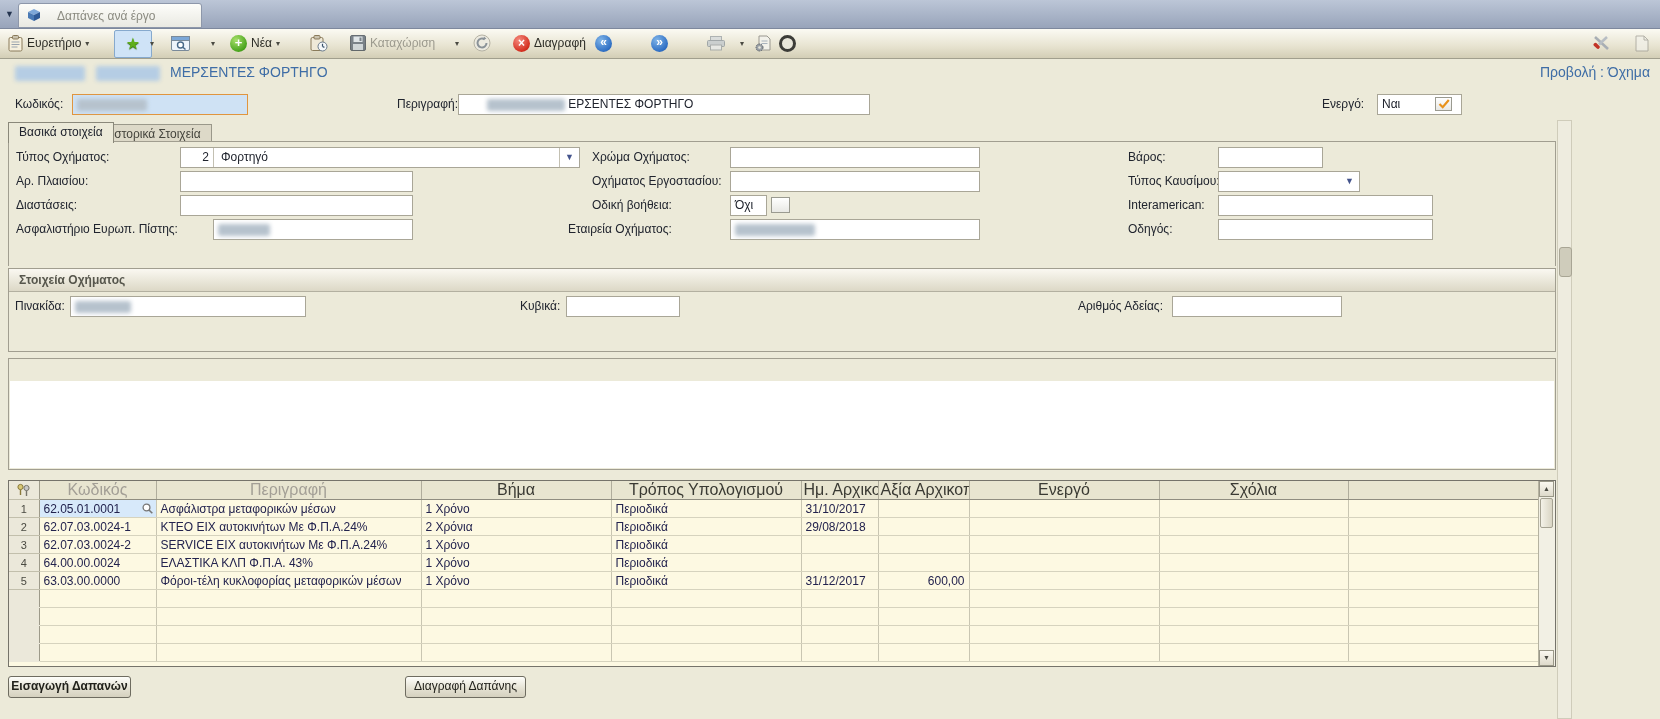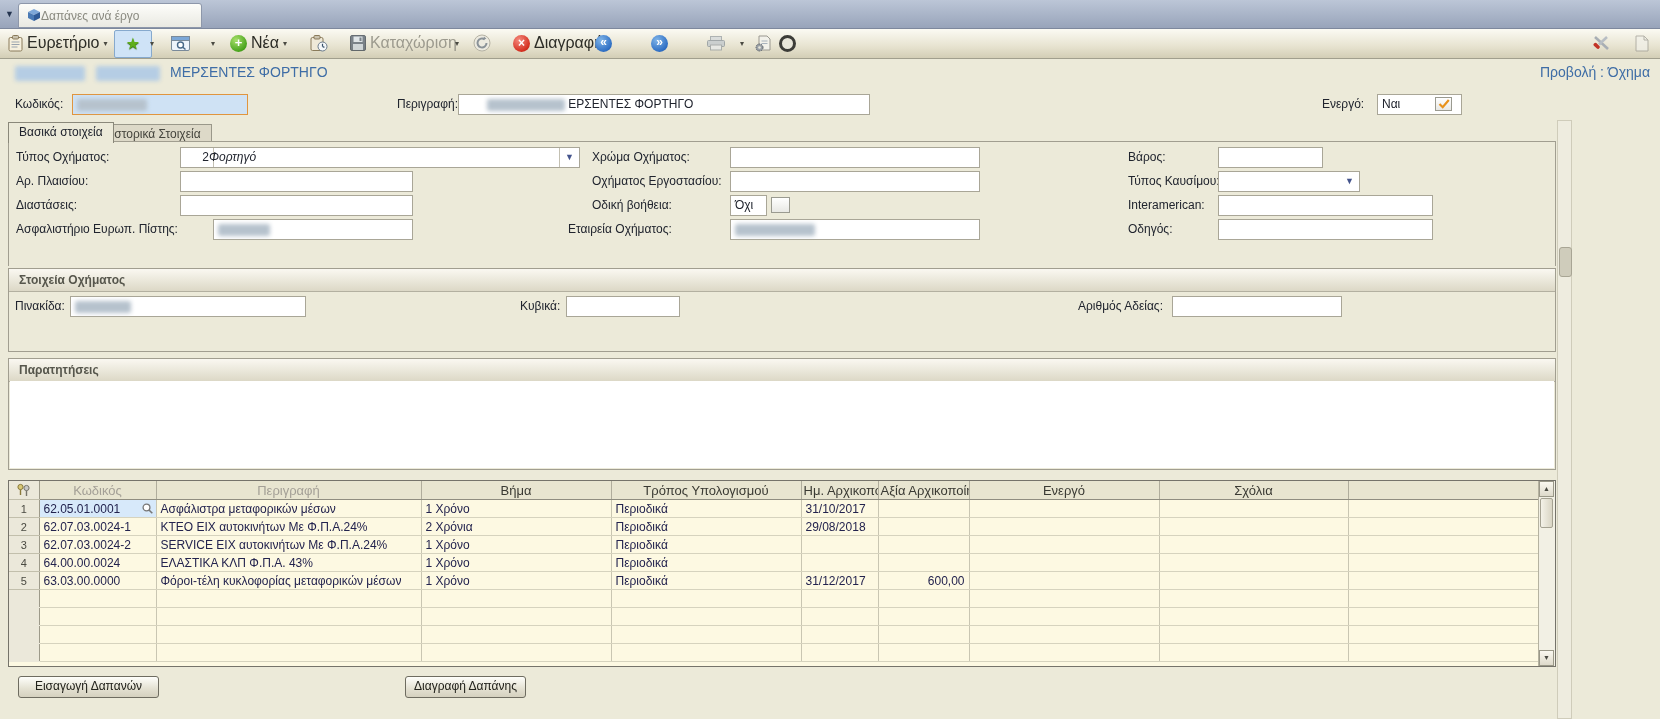--- a/index.html
+++ b/index.html
@@ -4,31 +4,31 @@
 <style>
   html,body{margin:0;padding:0;}
   body{
     width:1660px;height:719px;position:relative;overflow:hidden;
     background:#ecead9;font-family:"Liberation Sans",sans-serif;font-size:12px;color:#20242e;
   }
   
   .tabbar{position:absolute;left:0;top:0;width:1660px;height:28px;
     background:linear-gradient(180deg,#bcc6d7,#98a4ba);border-bottom:1px solid #7d889d;}
   .tab-caret{position:absolute;left:2px;top:4px;width:15px;height:20px;color:#24344f;font-size:9px;line-height:20px;text-align:center;cursor:pointer;}
-  .wtab{position:absolute;display:flex;align-items:center;gap:0;padding:0 8px;box-sizing:border-box;border-radius:3px 3px 0 0;cursor:pointer;}
+  .wtab{position:absolute;display:flex;align-items:center;gap:16px;padding:0 8px;box-sizing:border-box;border-radius:3px 3px 0 0;cursor:pointer;}
   .wtab.inactive{left:18px;top:3px;width:184px;height:25px;background:linear-gradient(#fdfdfa,#e9e9e2);
     border:1px solid #8d97aa;color:#8a8a80;}
   .wtab.active{left:204px;top:1px;width:186px;height:27px;
     background:linear-gradient(180deg,#fdf3cf,#f4d98e 55%,#ecc569);border:1px solid #b3913f;color:#3a321c;font-weight:bold;}
   .closex{margin-left:auto;color:#665a3a;font-size:12px;font-weight:bold;line-height:12px;cursor:pointer;}
   
   .toolbar{position:absolute;left:0;top:29px;width:1660px;height:29px;
     background:linear-gradient(180deg,#fbfaf3,#e7e3d0 60%,#d3ceb6);border-bottom:1px solid #a19f8e;}
   .titem{position:absolute;top:1px;height:26px;display:flex;align-items:center;gap:4px;padding:0 3px;cursor:pointer;}
-  .titem .lab{font-size:16px;color:#2c2c26;white-space:nowrap;}
+  .titem .lab{font-size:12px;color:#2c2c26;white-space:nowrap;}
   .titem .lab.dis{color:#9c9a8e;}
   .tcaret{font-size:8px;color:#4a4a42;}
   .selbox{background:#cfe3f7;border:1px solid #86a9cd;border-radius:2px;}
   .circ{width:17px;height:17px;border-radius:50%;color:#fff;font-weight:bold;text-align:center;display:inline-block;box-sizing:border-box;}
   .circ.green{background:radial-gradient(circle at 35% 30%,#a8e06a,#49a41e 70%,#2f7d10);font-size:13px;line-height:16px;}
   .circ.red{background:radial-gradient(circle at 35% 30%,#f58a7e,#d42f20 70%,#a31306);font-size:12px;line-height:16px;}
   .circ.blue{background:radial-gradient(circle at 35% 30%,#7fb4e8,#2f6fc4 70%,#1b4c96);font-size:12px;line-height:15px;}
   .ring{width:11px;height:11px;border:3px solid #3c3c38;border-radius:50%;display:inline-block;background:#e8e6da;}
   .star{color:#5fae1c;font-size:16px;line-height:16px;text-shadow:0 1px 1px #2f6a08;}
   
@@ -48,21 +48,21 @@
   .ptab.idle{left:100px;top:124px;height:18px;background:#ddd9c8;border:1px solid #9a988a;border-bottom:none;color:#44443c;}
   .group{position:absolute;left:8px;width:1548px;box-sizing:border-box;border:1px solid #a19e90;}
   .ghead{height:22px;background:linear-gradient(#faf8f1,#dcd8c6);border-bottom:1px solid #b3b0a0;
     color:#56564c;font-weight:bold;line-height:22px;padding-left:10px;}
   .notesbody{position:absolute;left:1px;right:1px;top:22px;bottom:1px;background:#fff;}
   
   .tablewrap{position:absolute;left:8px;top:480px;width:1548px;height:187px;box-sizing:border-box;
     border:1px solid #75736a;background:#fdf9e2;}
   table.grid{border-collapse:collapse;table-layout:fixed;width:1530px;}
   table.grid th{height:18px;background:#e8e5d0;border-right:1px solid #b0ad9c;border-bottom:1px solid #8f8d80;
-    font-weight:normal;font-size:13px;color:#3a3a33;text-align:center;overflow:hidden;white-space:nowrap;padding:0 2px;}
+    font-weight:normal;font-size:16px;color:#3a3a33;text-align:center;overflow:hidden;white-space:nowrap;padding:0 2px;}
   table.grid th.dim{color:#a39f96;}
   table.grid td{height:17px;background:#fdf9e2;border-right:1px solid #c9c6b2;border-bottom:1px solid #d6d3be;
     font-size:12px;color:#23234e;overflow:hidden;white-space:nowrap;padding:0 4px;}
   table.grid td.num, table.grid th.corner{background:#ebe8da;border-right:1px solid #9d9a8a;border-bottom:1px solid #c2bfac;
     color:#4a4a42;text-align:center;font-size:11px;}
   table.grid td.numfill{background:#ebe8da;border-right:1px solid #9d9a8a;border-bottom:1px solid #ebe8da;}
   table.grid td.sel{background:#d7e9fa;position:relative;}
   table.grid td.val{text-align:right;}
   .cellmag{position:absolute;right:2px;top:2px;}
   .vscroll{position:absolute;right:0;top:0;bottom:0;width:16px;background:#f2f0e4;border-left:1px solid #b5b2a0;}
@@ -249,21 +249,21 @@
   </div>
 
   <div class="ptab active"><span>Βασικά στοιχεία</span></div>
   <div class="ptab idle"><span>Ιστορικά Στοιχεία</span></div>
 
   <div class="group" style="top:141px;height:125px;border-bottom:none;"></div>
 
   <div class="lbl" style="left:16px;top:147px;">Τύπος Οχήματος:</div>
   <div class="fld" style="left:180px;top:147px;width:400px;padding:0;">
     <span class="numcell">2</span>
-    <span style="position:absolute;left:28px;top:2px;font-style:italic;">Φορτηγό</span>
+    <span style="position:absolute;left:40px;top:2px;">Φορτηγό</span>
     <span class="combo-arrow">▼</span>
   </div>
   <div class="lbl" style="left:592px;top:147px;">Χρώμα Οχήματος:</div>
   <div class="fld" style="left:730px;top:147px;width:250px;"></div>
   <div class="lbl" style="left:1128px;top:147px;">Βάρος:</div>
   <div class="fld" style="left:1218px;top:147px;width:105px;"></div>
 
   <div class="lbl" style="left:16px;top:171px;">Αρ. Πλαισίου:</div>
   <div class="fld" style="left:180px;top:171px;width:233px;"></div>
   <div class="lbl" style="left:592px;top:171px;">Οχήματος Εργοστασίου:</div>
@@ -300,21 +300,20 @@
   <div class="lbl" style="left:15px;top:296px;">Πινακίδα:</div>
   <div class="fld" style="left:70px;top:296px;width:236px;">
     <span class="redact gray" style="width:56px;height:12px;"></span>
   </div>
   <div class="lbl" style="left:520px;top:296px;">Κυβικά:</div>
   <div class="fld" style="left:566px;top:296px;width:114px;"></div>
   <div class="lbl" style="left:1078px;top:296px;">Αριθμός Αδείας:</div>
   <div class="fld" style="left:1172px;top:296px;width:170px;"></div>
 
   <div class="group" style="top:358px;height:112px;">
-    <div class="ghead">Παρατητήσεις</div>
     <div class="notesbody"></div>
   </div>
 
   <div class="tablewrap">
     <table class="grid">
       <colgroup>
         <col style="width:30px">
           <col style="width:117px">
           <col style="width:265px">
           <col style="width:190px">
@@ -470,16 +469,16 @@
       <div class="sbtn" style="top:0;">▲</div>
       <div class="sthumb"></div>
       <div class="sbtn" style="bottom:0;">▼</div>
     </div>
   </div>
 
   <div class="pagescroll">
     <div class="pthumb"></div>
   </div>
 
-  <div class="pushbtn" style="left:18px;width:141px;">Εισαγωγή Δαπανών</div>
+  <div class="pushbtn" style="left:8px;width:123px;font-weight:bold;">Εισαγωγή Δαπανών</div>
   <div class="pushbtn" style="left:405px;width:121px;">Διαγραφή Δαπάνης</div>
 
 </div>
 
 </body></html>

